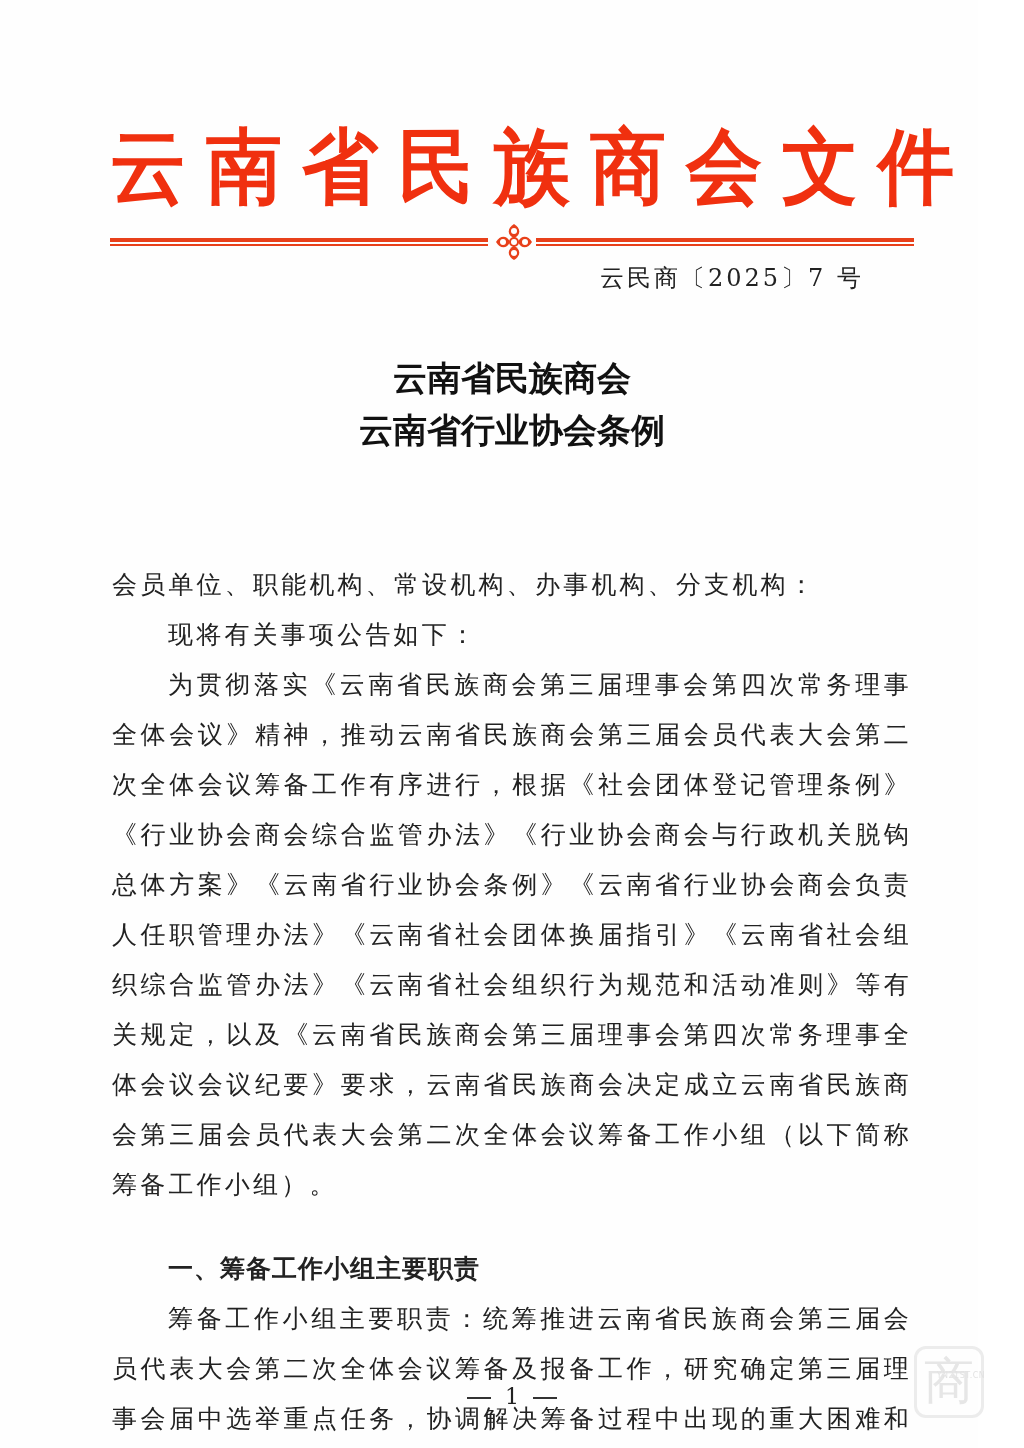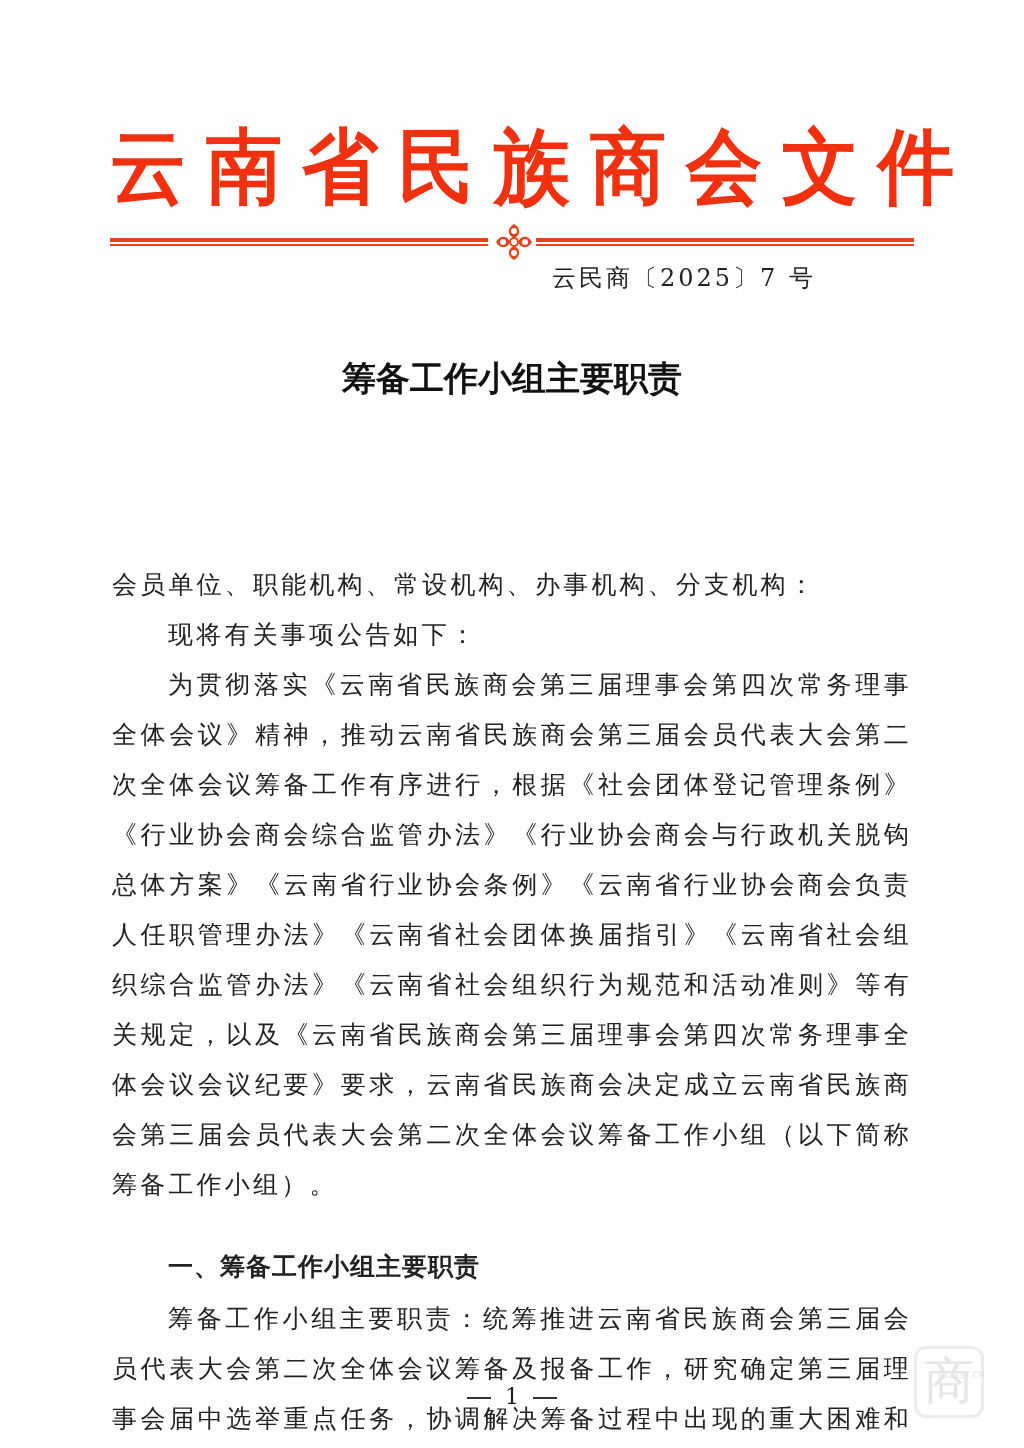--- a/index.html
+++ b/index.html
@@ -14,20 +14,21 @@
       overflow: hidden;
       font-family: "DejaVu Serif", "Liberation Serif", serif;
       color: #1a1a1a;
     }
     .page {
       position: absolute;
       left: 0; top: 0;
       width: 930px;
       height: 1448px;
       background: #fefefe;
+      padding-left: 48px;
     }
     .masthead {
       position: absolute;
       left: 110px;
       width: 804px;
       top: 118px;
       height: 90px;
       text-align: center;
       font-family: "DejaVu Sans", "Liberation Sans", sans-serif;
       font-weight: bold;
@@ -103,21 +104,21 @@
     }
     .body p {
       margin: 0;
       text-align: justify;
       text-align-last: left;
     }
     .body .indent { text-indent: 56px; }
     .body .salutation { white-space: nowrap; }
     .body .gap { height: 34px; }
     .body .heading {
-      font-family: Liberation Mono, monospace;
+      font-family: Liberation Serif, serif;
       font-weight: bold;
       text-indent: 56px;
       letter-spacing: 1px;
     }
     .page-num {
       position: absolute;
       top: 1382px;
       left: 0;
       width: 1024px;
       text-align: center;
@@ -184,21 +185,22 @@
         <circle cx="9" cy="20" r="3"></circle>
         <circle cx="31" cy="20" r="3"></circle>
       </g>
       <circle cx="20" cy="20" r="4" fill="#ffffff" stroke="#e8401a" stroke-width="2"></circle>
     </svg>
   </div>
 
   <div class="docnum">云民商〔2025〕7 号</div>
 
   <div class="title">
-    <div>筹备工作小组主要职责</div>
+    <div>云南省民族商会</div>
+    <div>云南省行业协会条例</div>
   </div>
 
   <div class="body">
     <p class="salutation">会员单位、职能机构、常设机构、办事机构、分支机构：</p>
     <p class="indent">现将有关事项公告如下：</p>
     <p class="indent">为贯彻落实《云南省民族商会第三届理事会第四次常务理事全体会议》精神，推动云南省民族商会第三届会员代表大会第二次全体会议筹备工作有序进行，根据《社会团体登记管理条例》《行业协会商会综合监管办法》《行业协会商会与行政机关脱钩总体方案》《云南省行业协会条例》《云南省行业协会商会负责人任职管理办法》《云南省社会团体换届指引》《云南省社会组织综合监管办法》《云南省社会组织行为规范和活动准则》等有关规定，以及《云南省民族商会第三届理事会第四次常务理事全体会议会议纪要》要求，云南省民族商会决定成立云南省民族商会第三届会员代表大会第二次全体会议筹备工作小组（以下简称筹备工作小组）。</p>
     <div class="gap"></div>
     <p class="heading">一、筹备工作小组主要职责</p>
     <p class="indent">筹备工作小组主要职责：统筹推进云南省民族商会第三届会员代表大会第二次全体会议筹备及报备工作，研究确定第三届理事会届中选举重点任务，协调解决筹备过程中出现的重大困难和问题。</p>
   </div>

